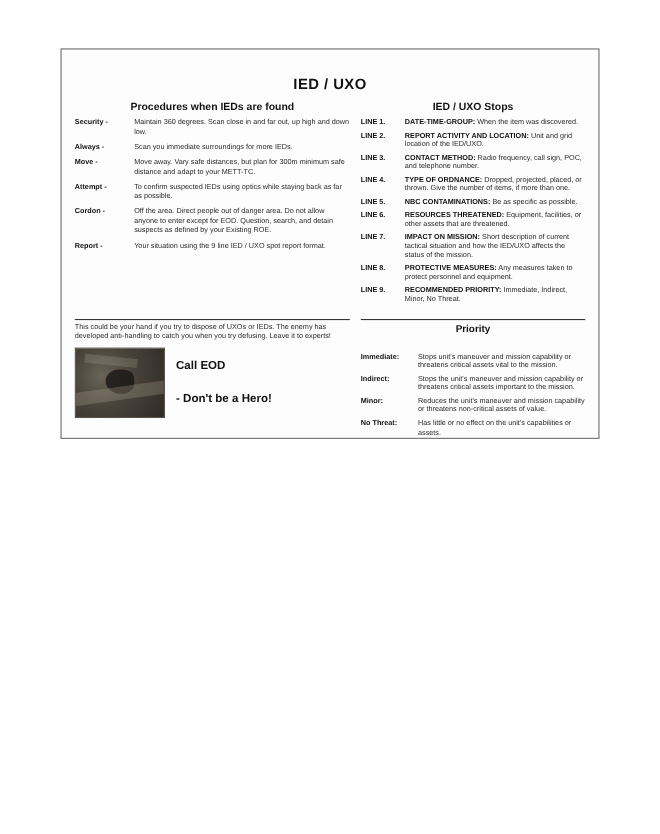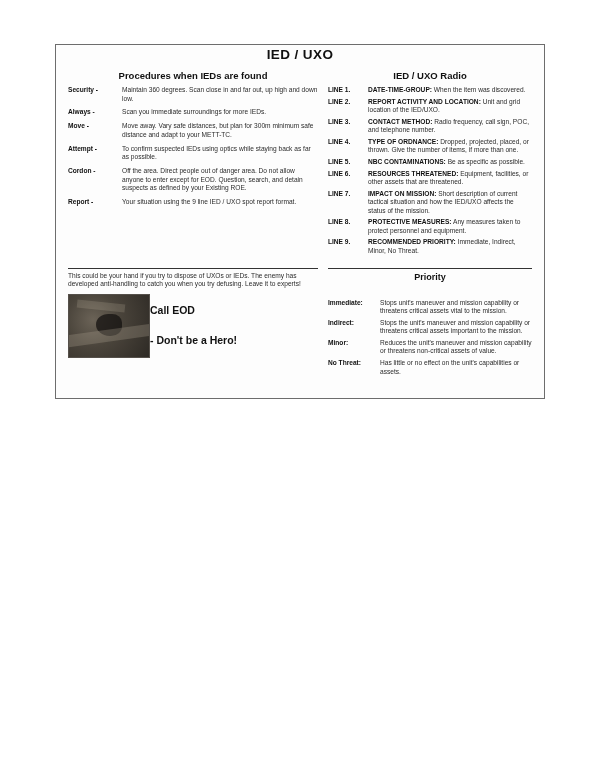--- a/index.html
+++ b/index.html
@@ -16,21 +16,21 @@
   }
   .page {
     position: absolute;
     left: 55px;
     top: 44px;
     width: 490px;
     height: 355px;
     border: 1px solid #6d6d6d;
     background: #fdfdfd;
     box-sizing: border-box;
-    padding: 0 12px 6px 12px;
+    padding: 22px 12px 6px 12px;
     overflow: hidden;
   }
   .doc-title {
     text-align: center;
     font-size: 13.5px;
     font-weight: bold;
     letter-spacing: 0.4px;
     margin: 2px 0 8px 0;
     color: #111;
   }
@@ -125,20 +125,21 @@
   }
   .warning {
     font-size: 6.6px;
     line-height: 1.32;
     color: #2b2b2b;
     margin-bottom: 5px;
   }
   .photo-area {
     display: flex;
     align-items: center;
+    gap: 10px;
   }
   .photo {
     width: 80px;
     height: 62px;
     background:
       radial-gradient(circle at 30% 40%, #6b6357 0%, #4a443b 40%, #2e2a25 100%),
       linear-gradient(160deg, #7b7366 0%, #3b3730 60%, #211f1b 100%);
     border: 1px solid #55504a;
     position: relative;
     overflow: hidden;
@@ -212,21 +213,21 @@
         <div class="proc-label">Cordon -</div>
         <div class="proc-text">Off the area.  Direct people out of danger area.  Do not allow anyone to enter except for EOD.  Question, search, and detain suspects as defined by your Existing ROE.</div>
       </div>
       <div class="proc-row">
         <div class="proc-label">Report -</div>
         <div class="proc-text">Your situation using the 9 line IED / UXO spot report format.</div>
       </div>
     </div>
 
     <div class="col-right">
-      <div class="col-head">IED / UXO Radio</div>
+      <div class="col-head">IED / UXO Stops</div>
 
       <div class="line-row">
         <div class="line-label">LINE 1.</div>
         <div class="line-text"><b>DATE-TIME-GROUP:</b> <span>When the item was discovered.</span></div>
       </div>
       <div class="line-row">
         <div class="line-label">LINE 2.</div>
         <div class="line-text"><b>REPORT ACTIVITY AND LOCATION:</b> <span>Unit and grid location of the IED/UXO.</span></div>
       </div>
       <div class="line-row">

